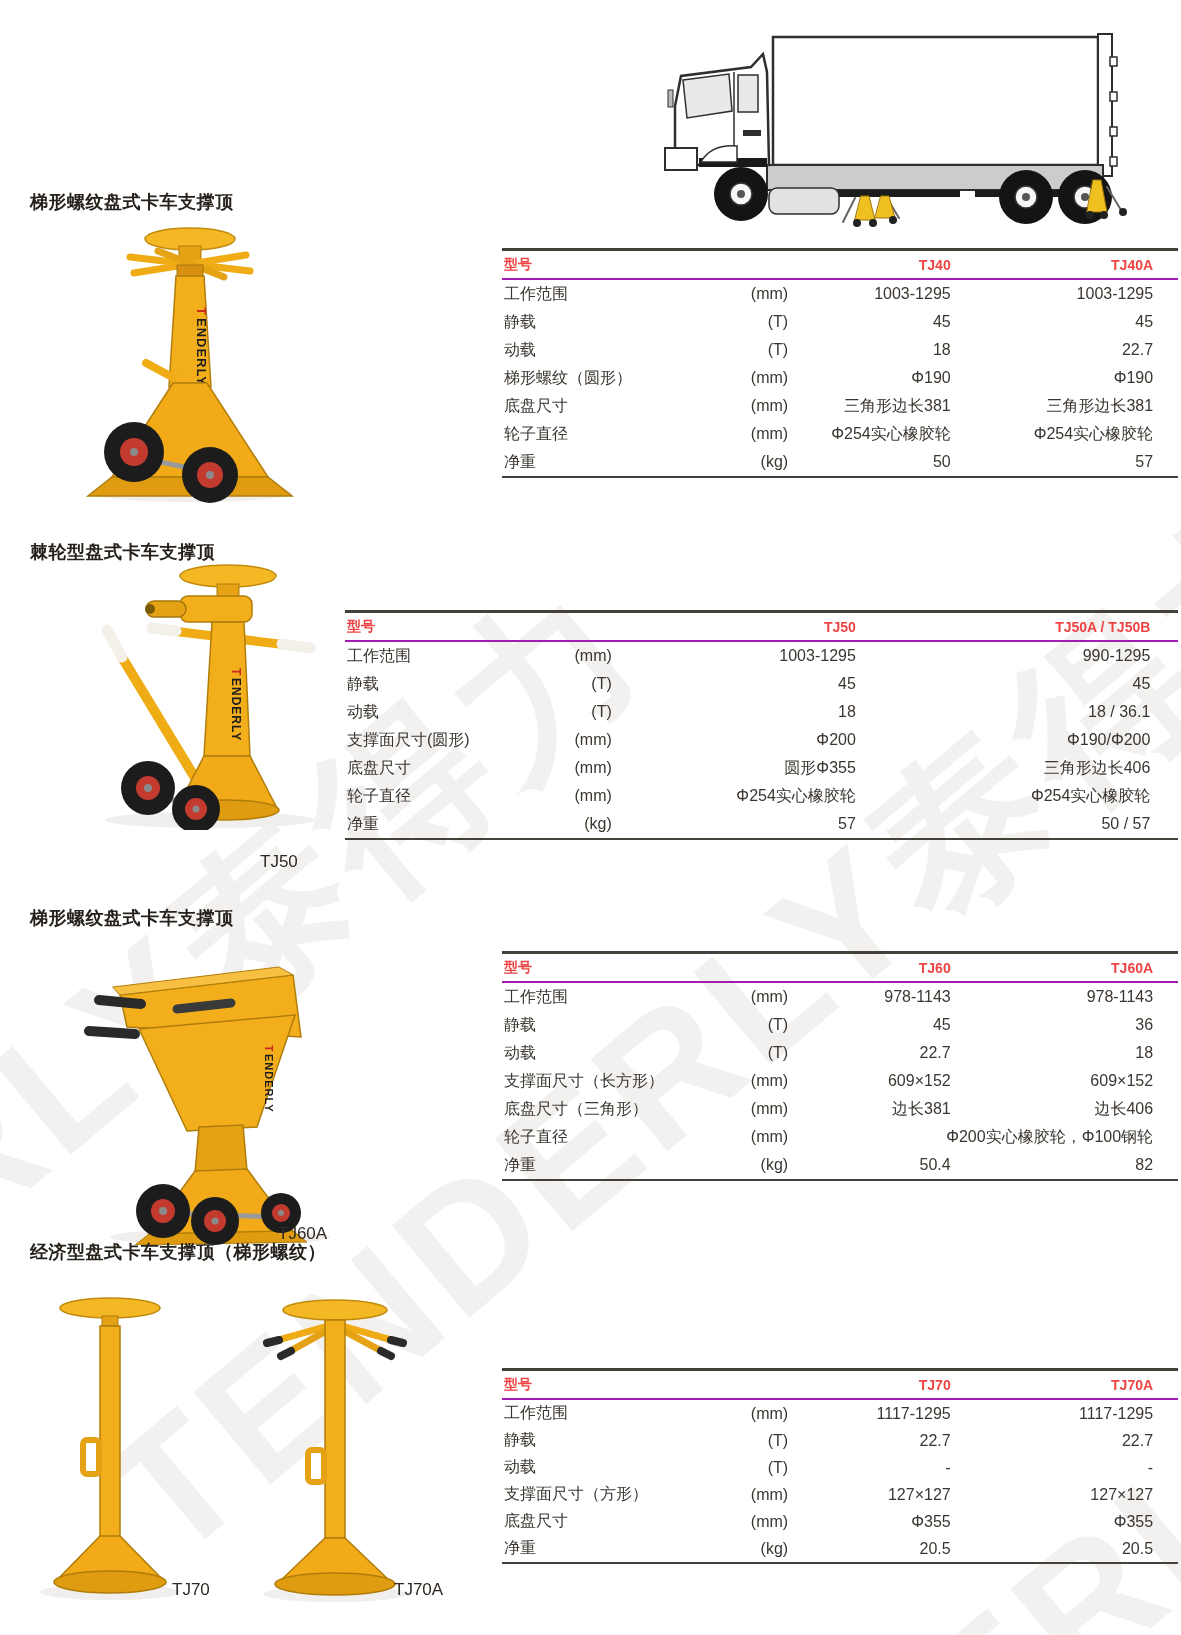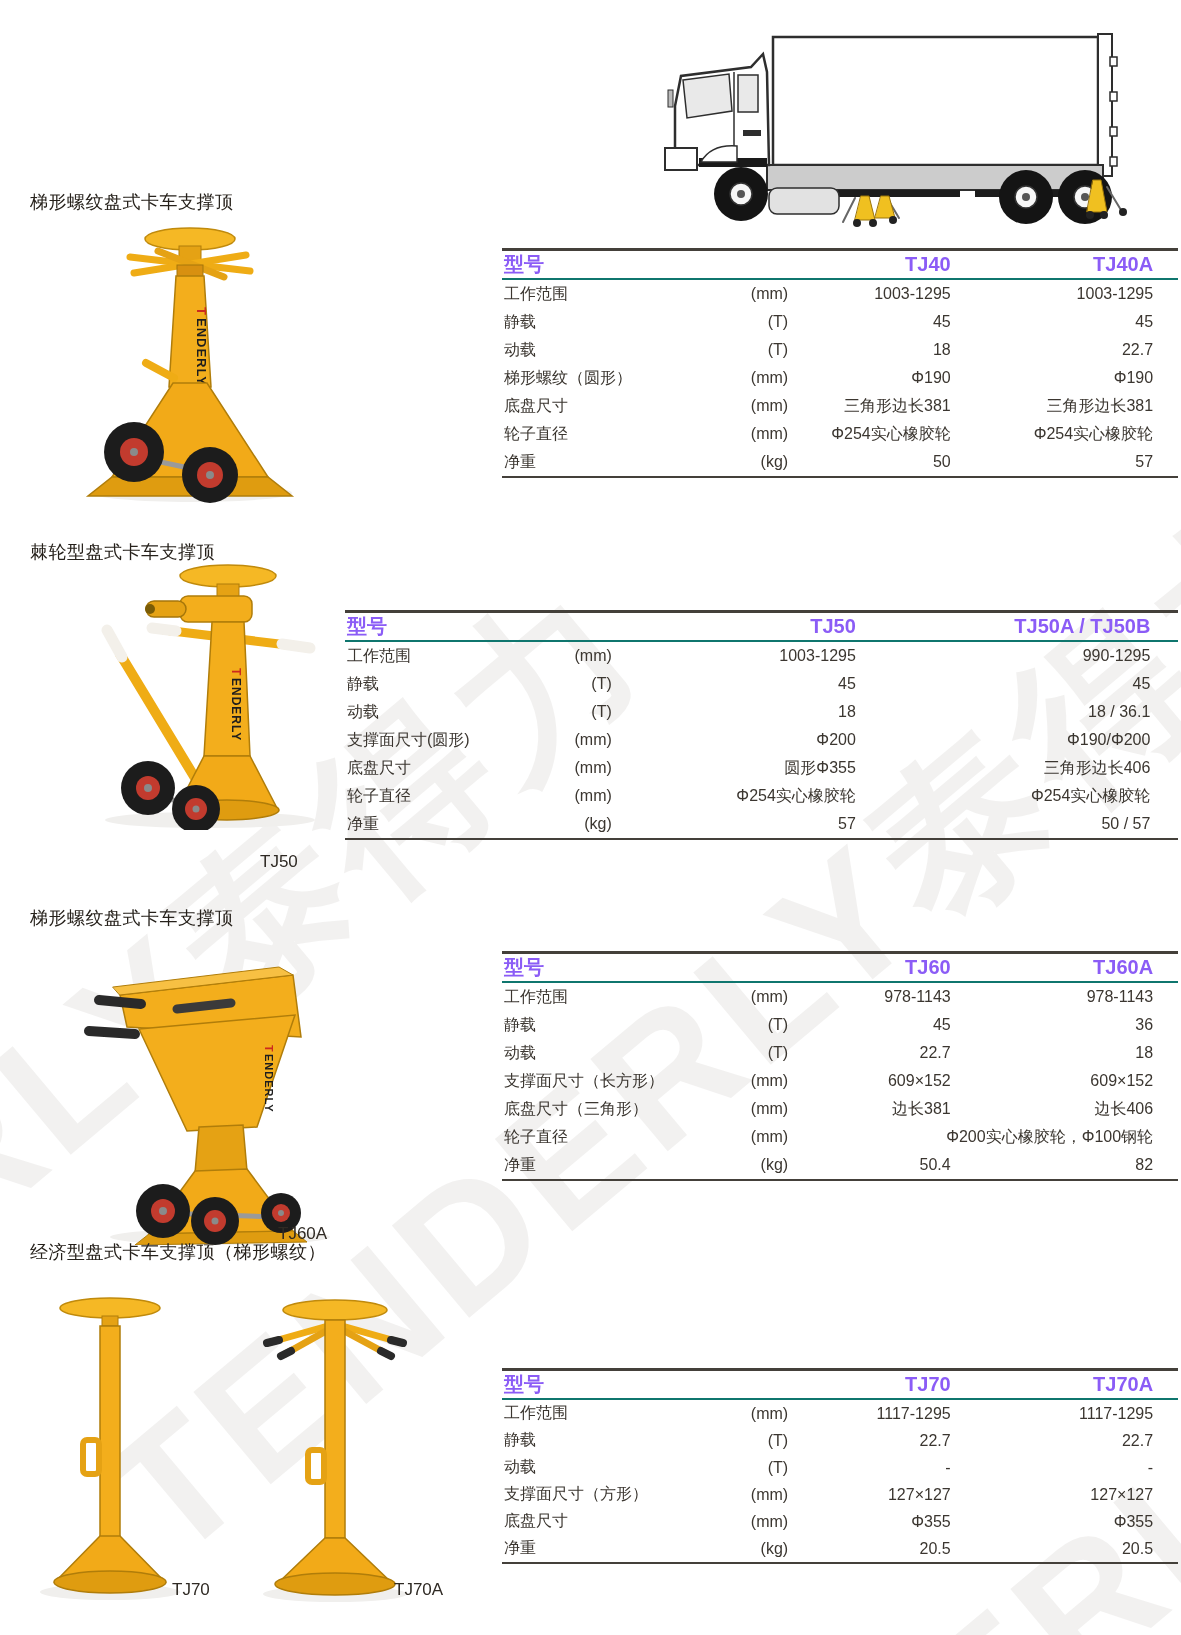--- a/index.html
+++ b/index.html
@@ -10,21 +10,21 @@
   
   .wm{
     position:absolute;white-space:nowrap;font-weight:bold;font-size:175px;letter-spacing:8px;
     color:rgba(95,80,60,0.08);transform:rotate(-40deg);transform-origin:0 0;z-index:0;
   }
   #wm1{left:-640px;top:1520px;}
   #wm2{left:60px;top:1430px;}
   #wm3{left:480px;top:1960px;}
   
   .sec-title{
-    position:absolute;left:30px;font-size:18px;font-weight:normal;color:#26211b;z-index:2;
+    position:absolute;left:30px;font-size:18px;font-weight:bold;color:#26211b;z-index:2;
     letter-spacing:0.5px;
   }
   #title1{top:190px;} #title2{top:540px;} #title3{top:906px;} #title4{top:1240px;}
   
   .prod-label{position:absolute;font-size:17px;color:#2f2a24;z-index:3;}
   #lbl-tj50{left:260px;top:852px;}
   #lbl-tj60a{left:278px;top:1224px;}
   #lbl-tj70{left:172px;top:1580px;}
   #lbl-tj70a{left:394px;top:1580px;}
   
@@ -33,21 +33,21 @@
   #prod1{left:60px;top:215px;}
   #prod2{left:60px;top:558px;}
   #prod3{left:65px;top:945px;}
   #prod4{left:35px;top:1290px;}
   
   .spec-table{
     position:absolute;z-index:2;border-top:3px solid #44403a;border-bottom:2px solid #44403a;
     font-size:16px;color:#3b3630;background:transparent;
   }
   .trow{display:flex;align-items:center;height:28px;}
-  .trow.thead{height:27px;border-bottom:2px solid #0f766e;font-weight:bold;color:#8b5cf6;font-size:20px;}
+  .trow.thead{height:27px;border-bottom:2px solid #a21caf;font-weight:bold;color:#ef4444;font-size:14px;}
   .tc{overflow:hidden;white-space:nowrap;}
   .c-label{text-align:left;padding-left:2px;}
   .c-unit,.c-v1,.c-v2,.c-span{text-align:right;}
   
   .t-a{left:502px;width:676px;}
   .t-a .c-label{width:235px;} .t-a .c-unit{width:50px;}
   .t-a .c-v1{width:163px;} .t-a .c-v2{width:203px;} .t-a .c-span{width:366px;} .t-a .c-pad{width:25px;}
   
   .t-b{left:345px;width:833px;}
   .t-b .c-label{width:218px;} .t-b .c-unit{width:50px;}

